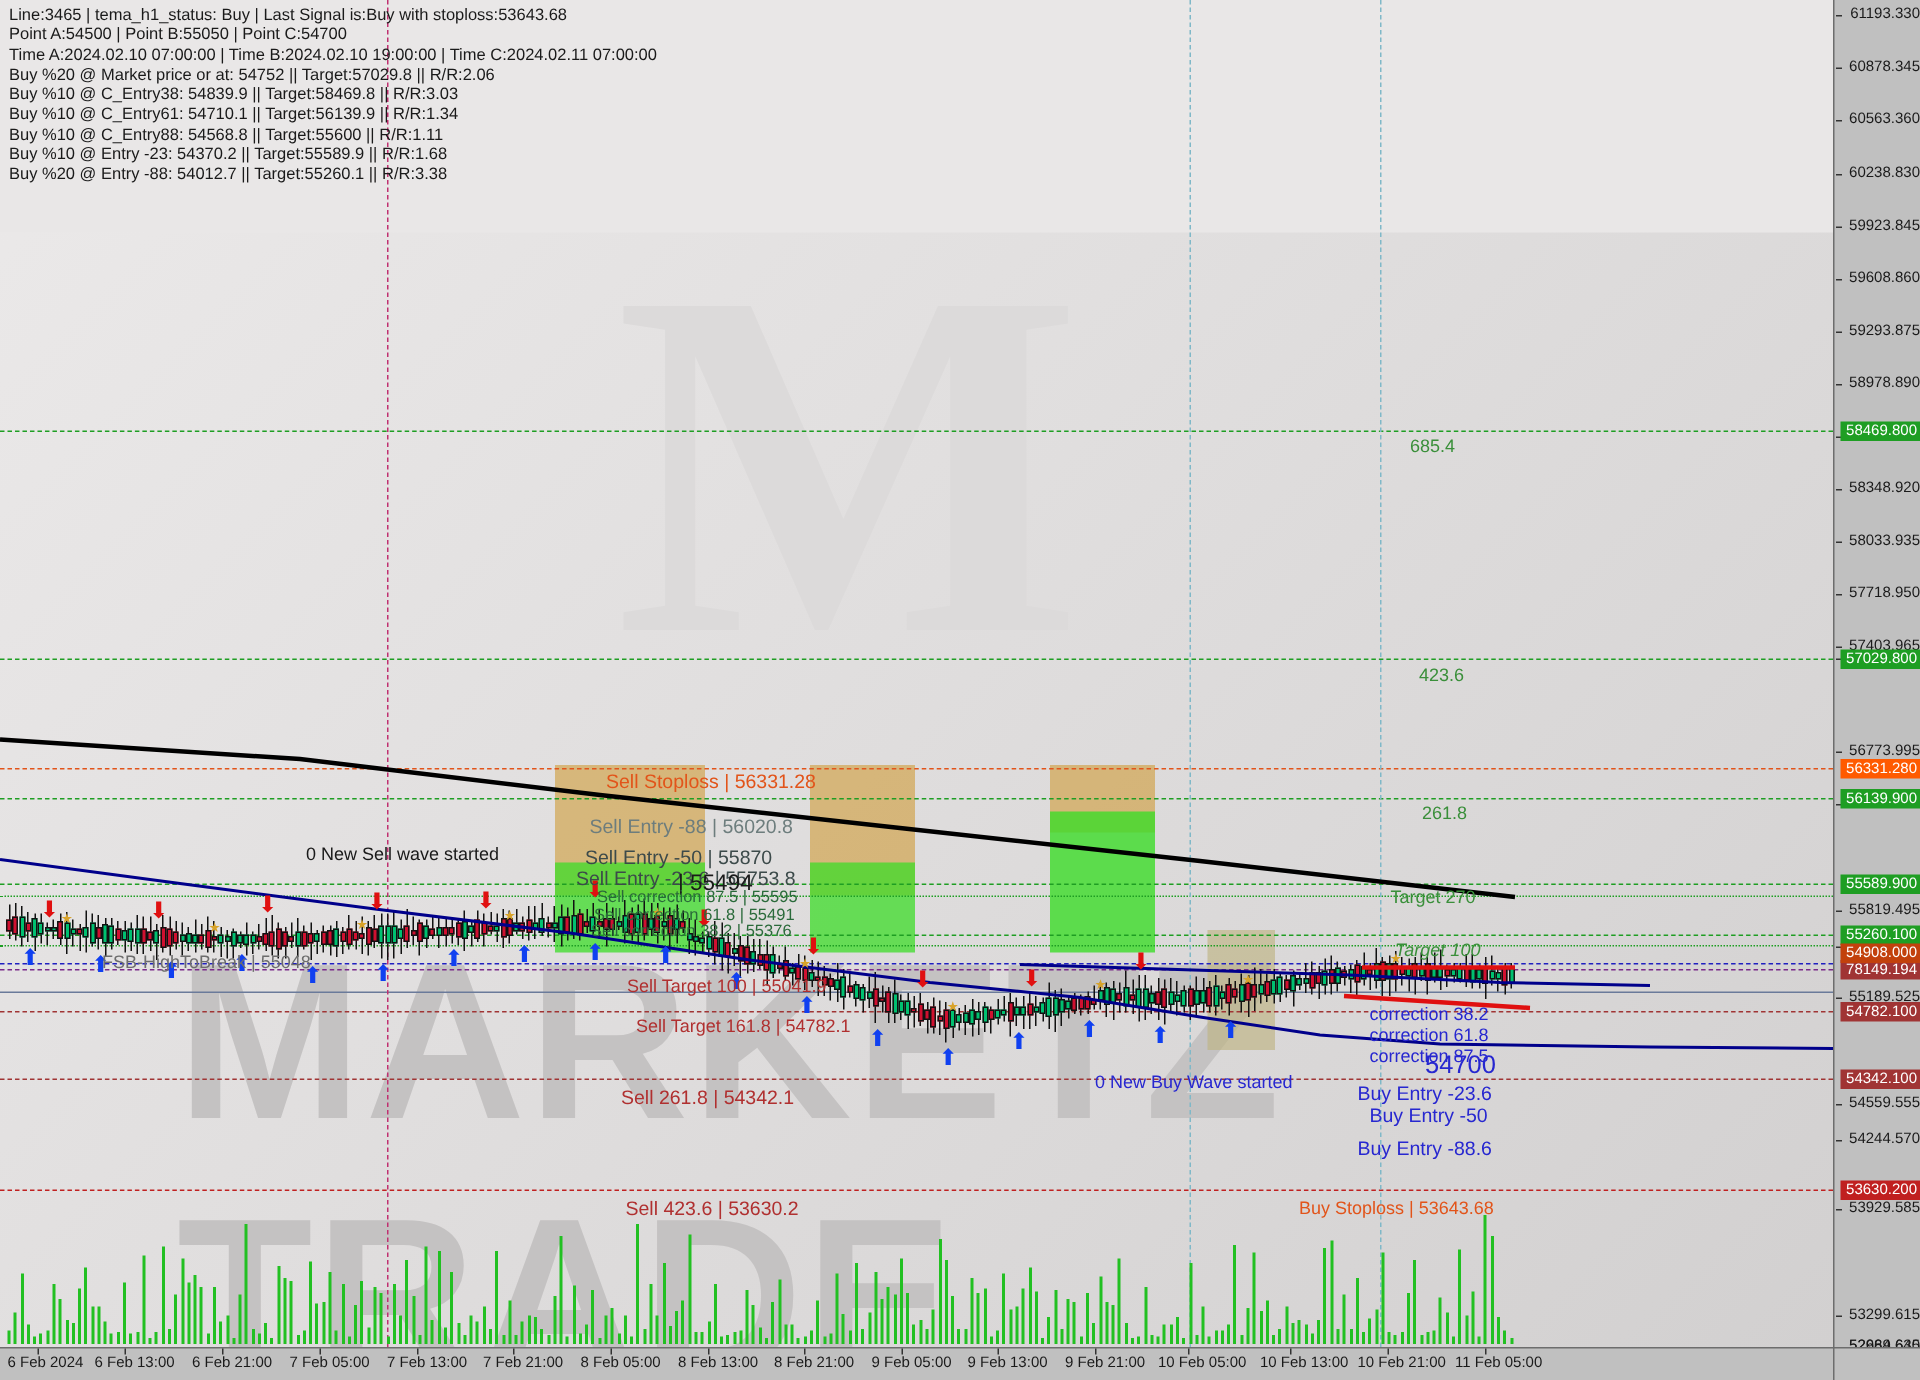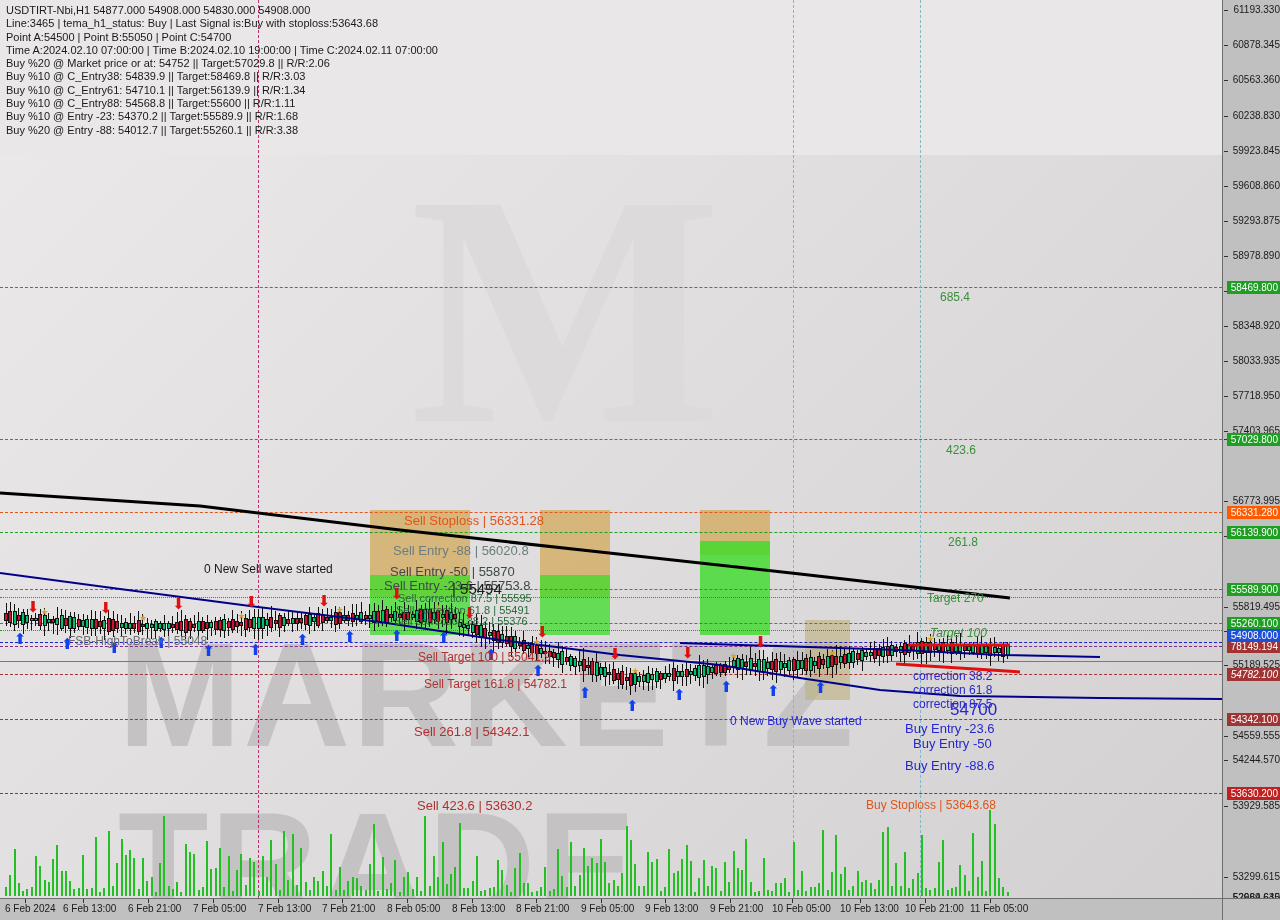--- a/index.html
+++ b/index.html
@@ -882,21 +882,20 @@
         <div class="ann" style="left: 913px; top: 669px; color: rgb(39, 39, 208); font-size: 12px;">correction 38.2</div>
         <div class="ann" style="left: 913px; top: 683px; color: rgb(39, 39, 208); font-size: 12px;">correction 61.8</div>
         <div class="ann" style="left: 913px; top: 697px; color: rgb(39, 39, 208); font-size: 12px;">correction 87.5</div>
         <div class="ann" style="left: 950px; top: 700px; color: rgb(39, 39, 208); font-size: 17px;">54700</div>
         <div class="ann" style="left: 905px; top: 721px; color: rgb(39, 39, 208); font-size: 13px;">Buy Entry -23.6</div>
         <div class="ann" style="left: 913px; top: 736px; color: rgb(39, 39, 208); font-size: 13px;">Buy Entry -50</div>
         <div class="ann" style="left: 905px; top: 758px; color: rgb(39, 39, 208); font-size: 13px;">Buy Entry -88.6</div>
       </div>
 
     <div id="info">
-        <div>USDTIRT-Nbi,H1  54877.000 54908.000 54830.000 54908.000</div>
         <div>Line:3465 | tema_h1_status: Buy | Last Signal is:Buy with stoploss:53643.68</div>
         <div>Point A:54500 | Point B:55050 | Point C:54700</div>
         <div>Time A:2024.02.10 07:00:00 | Time B:2024.02.10 19:00:00 | Time C:2024.02.11 07:00:00</div>
         <div>Buy %20 @ Market price or at: 54752 || Target:57029.8 || R/R:2.06</div>
         <div>Buy %10 @ C_Entry38: 54839.9 || Target:58469.8 || R/R:3.03</div>
         <div>Buy %10 @ C_Entry61: 54710.1 || Target:56139.9 || R/R:1.34</div>
         <div>Buy %10 @ C_Entry88: 54568.8 || Target:55600 || R/R:1.11</div>
         <div>Buy %10 @ Entry -23: 54370.2 || Target:55589.9 || R/R:1.68</div>
         <div>Buy %20 @ Entry -88: 54012.7 || Target:55260.1 || R/R:3.38</div>
       </div>
@@ -953,22 +952,22 @@
       <div style="position: absolute; left: 1px; top: 898px; width: 4px; height: 1px; background: rgb(51, 51, 51);"></div>
       <div class="tick" style="top: 892px;">52669.645</div>
       <div style="position: absolute; left: 1px; top: 898px; width: 4px; height: 1px; background: rgb(51, 51, 51);"></div>
       <div class="plabel" style="top: 281px; background: rgb(30, 158, 35); color: rgb(255, 255, 255);">58469.800</div>
       <div class="plabel" style="top: 433px; background: rgb(30, 158, 35); color: rgb(255, 255, 255);">57029.800</div>
       <div class="plabel" style="top: 506px; background: rgb(255, 90, 0); color: rgb(255, 255, 255);">56331.280</div>
       <div class="plabel" style="top: 526px; background: rgb(30, 158, 35); color: rgb(255, 255, 255);">56139.900</div>
       <div class="plabel" style="top: 583px; background: rgb(30, 158, 35); color: rgb(255, 255, 255);">55589.900</div>
       <div class="plabel" style="top: 617px; background: rgb(30, 158, 35); color: rgb(255, 255, 255);">55260.100</div>
       <div class="plabel" style="top: 640px; background: rgb(160, 52, 52); color: rgb(255, 255, 255);">78149.194</div>
-      <div class="plabel" style="top: 629px; background: #1d4ed8; color: rgb(255, 255, 255);">54908.000</div>
-      <div class="plabel" style="top: 668px; background: rgb(160, 52, 52); color: rgb(255, 255, 255); font-style: italic;">54782.100</div>
+      <div class="plabel" style="top: 629px; background: #c2410c; color: rgb(255, 255, 255);">54908.000</div>
+      <div class="plabel" style="top: 668px; background: rgb(160, 52, 52); color: rgb(255, 255, 255);">54782.100</div>
       <div class="plabel" style="top: 713px; background: rgb(160, 52, 52); color: rgb(255, 255, 255);">54342.100</div>
       <div class="plabel" style="top: 787px; background: rgb(192, 32, 32); color: rgb(255, 255, 255);">53630.200</div>
     </div>
   <div id="taxis">
       <div class="tlabel" style="left: 5px;">6 Feb 2024</div>
       <div class="ttick" style="left: 25px;"></div>
       <div class="tlabel" style="left: 63px;">6 Feb 13:00</div>
       <div class="ttick" style="left: 83px;"></div>
       <div class="tlabel" style="left: 128px;">6 Feb 21:00</div>
       <div class="ttick" style="left: 148px;"></div>

